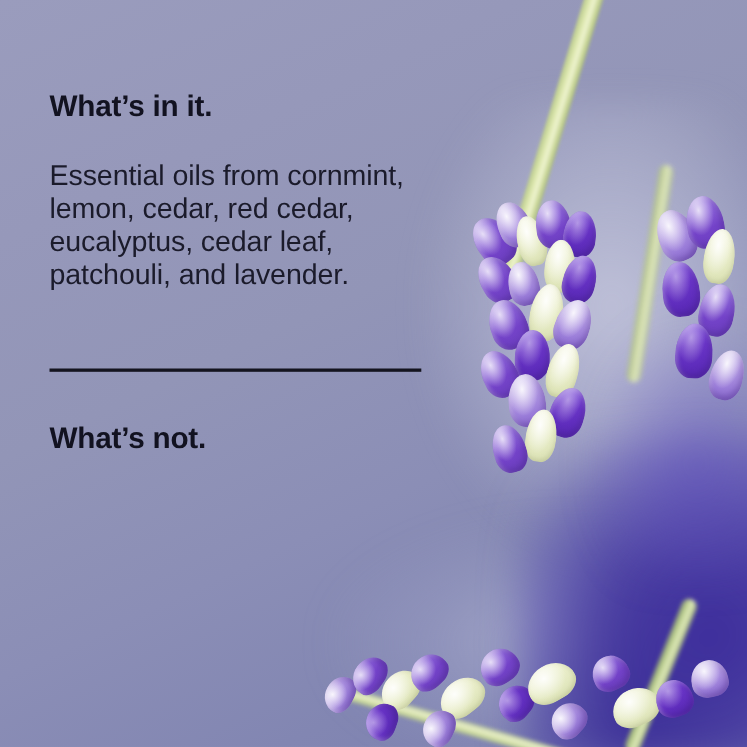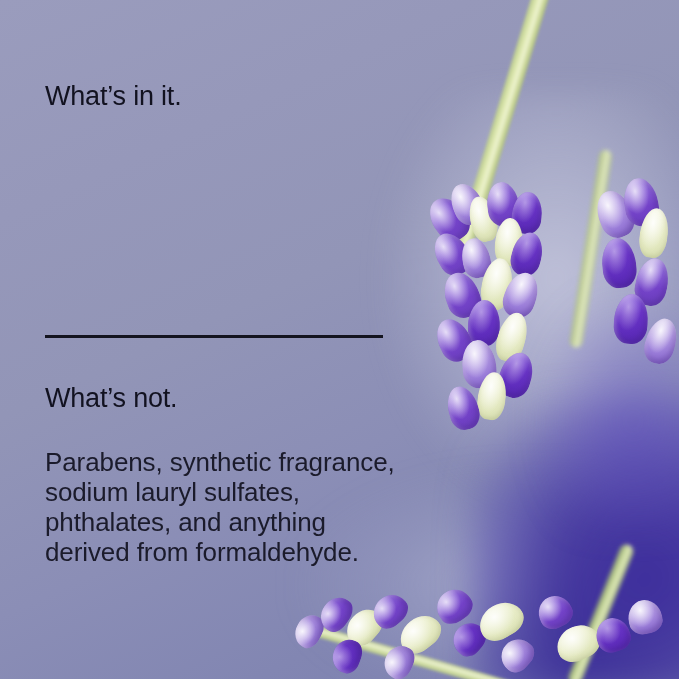--- a/index.html
+++ b/index.html
@@ -106,21 +106,21 @@
     background:
       radial-gradient(ellipse at 42% 30%, rgba(255,255,255,.92) 0%, rgba(255,255,255,0) 55%),
       linear-gradient(170deg,#f6f7e2 0%,#eaeecb 45%,#dbe2b4 100%);
     box-shadow:inset -1px -2px 5px rgba(150,155,110,.35);
   }
 
   
   .text-layer{position:absolute;inset:0;}
   h2.heading{
     position:absolute;left:45px;margin:0;
-    font-size:27px;font-weight:normal;line-height:1.1;
+    font-size:27px;font-weight:bold;line-height:1.1;
     color:#121220;letter-spacing:-0.2px;
   }
   #h-in{top:82px;}
   #h-not{top:384px;}
   p.body{
     position:absolute;left:45px;margin:0;
     font-size:26px;font-weight:normal;line-height:30px;
     color:#1b1b2b;letter-spacing:-0.1px;white-space:pre-line;
   }
   #p-in{top:144px;}
@@ -187,24 +187,24 @@
     <div class="bud pale" style="left:500px;top:640px;width:34px;height:30px;transform:rotate(-48deg);"></div>
     <div class="bud" style="left:538px;top:596px;width:34px;height:32px;transform:rotate(-26deg);"></div>
     <div class="bract" style="left:556px;top:626px;width:44px;height:34px;transform:rotate(-24deg);"></div>
     <div class="bud deep" style="left:596px;top:618px;width:34px;height:34px;transform:rotate(-18deg);"></div>
     <div class="bud pale" style="left:628px;top:600px;width:34px;height:34px;transform:rotate(-12deg);"></div>
   </div>
 
   <div class="text-layer">
     <h2 class="heading" id="h-in">What’s in it.</h2>
 
+    <p class="body" id="p-in">Essential oils from cornmint,
+lemon, cedar, red cedar,
+eucalyptus, cedar leaf,
+patchouli, and lavender.</p>
 
     <hr id="divider">
 
     <h2 class="heading" id="h-not">What’s not.</h2>
 
-    <p class="body" id="p-not">Parabens, synthetic fragrance,
-sodium lauryl sulfates,
-phthalates, and anything
-derived from formaldehyde.</p>
   </div>
 
 </div>
 
 </body></html>

